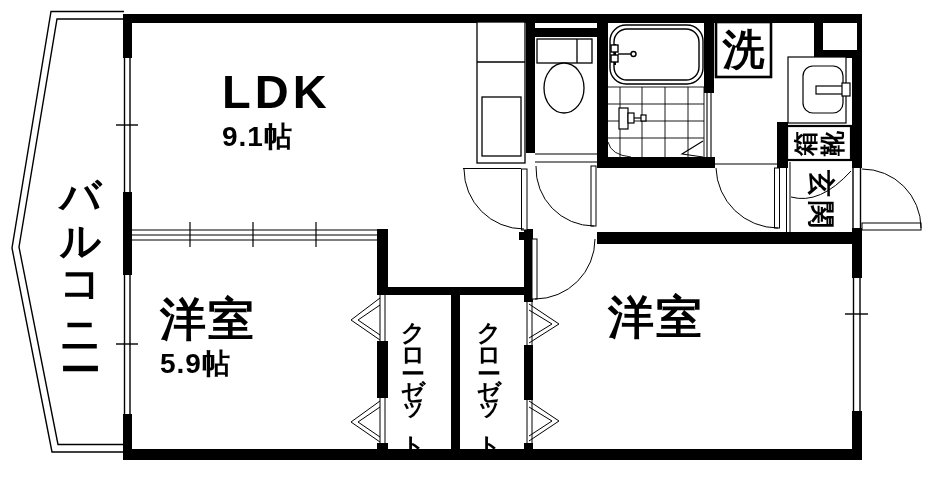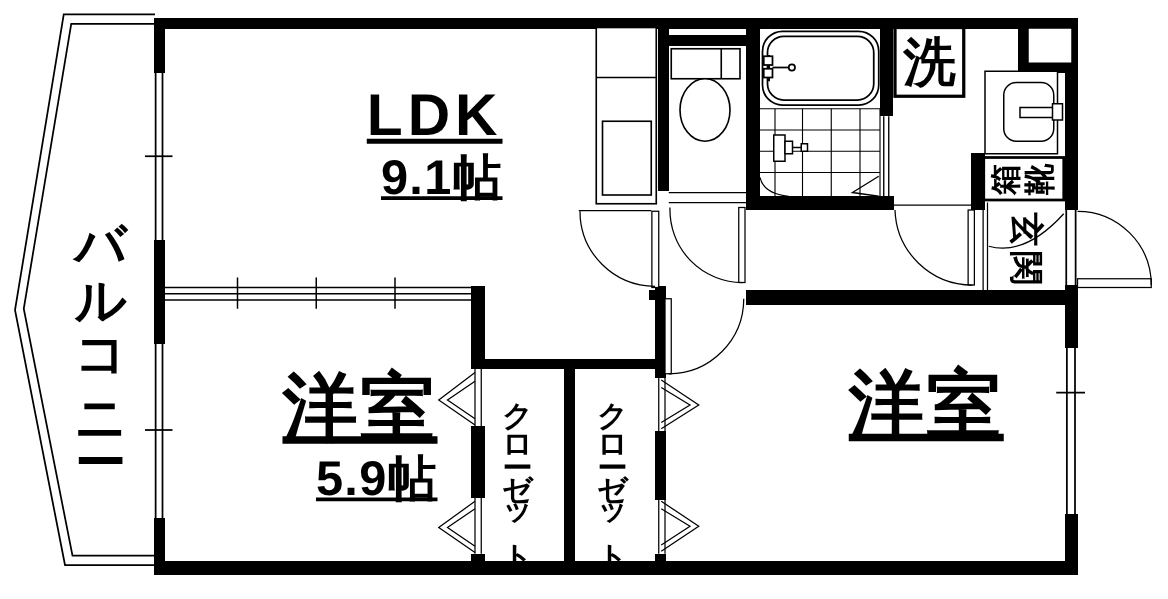--- a/index.html
+++ b/index.html
@@ -7,23 +7,23 @@
     position:relative;width:934px;height:479px;background:#ffffff;overflow:hidden;
     font-family:"Liberation Sans","DejaVu Sans",sans-serif;color:#000;
   }
   #plan-svg{position:absolute;left:0;top:0;}
   .lbl{position:absolute;color:#000;font-weight:bold;line-height:1;}
   .vtext{writing-mode:vertical-rl;text-orientation:upright;}
   .balcony-label{
     left:47px;top:102px;height:295px;width:54px;
     font-size:41px;letter-spacing:3px;display:flex;justify-content:center;
   }
-  .room-label{ text-align:right;text-decoration:underline; }
-  .room-name{font-size:60px;letter-spacing:2px;}
-  .room-size{font-size:39px;margin-top:8px;letter-spacing:1px;}
+  .room-label{ text-align:left; }
+  .room-name{font-size:46px;letter-spacing:2px;}
+  .room-size{font-size:28px;margin-top:8px;letter-spacing:1px;}
   .ldk-label{left:222px;top:68px;width:180px;}
   .ldk-label .room-name{font-size:47px;letter-spacing:4px;}
   .r59-label{left:160px;top:296px;width:190px;}
   .r69-label{left:608px;top:294px;width:195px;}
   .closet-label{
     top:297px;height:156px;width:30px;font-size:24px;font-weight:bold;
     display:flex;justify-content:center;letter-spacing:1px;
   }
   .closet-left-label{left:395px;}
   .closet-right-label{left:471px;}

